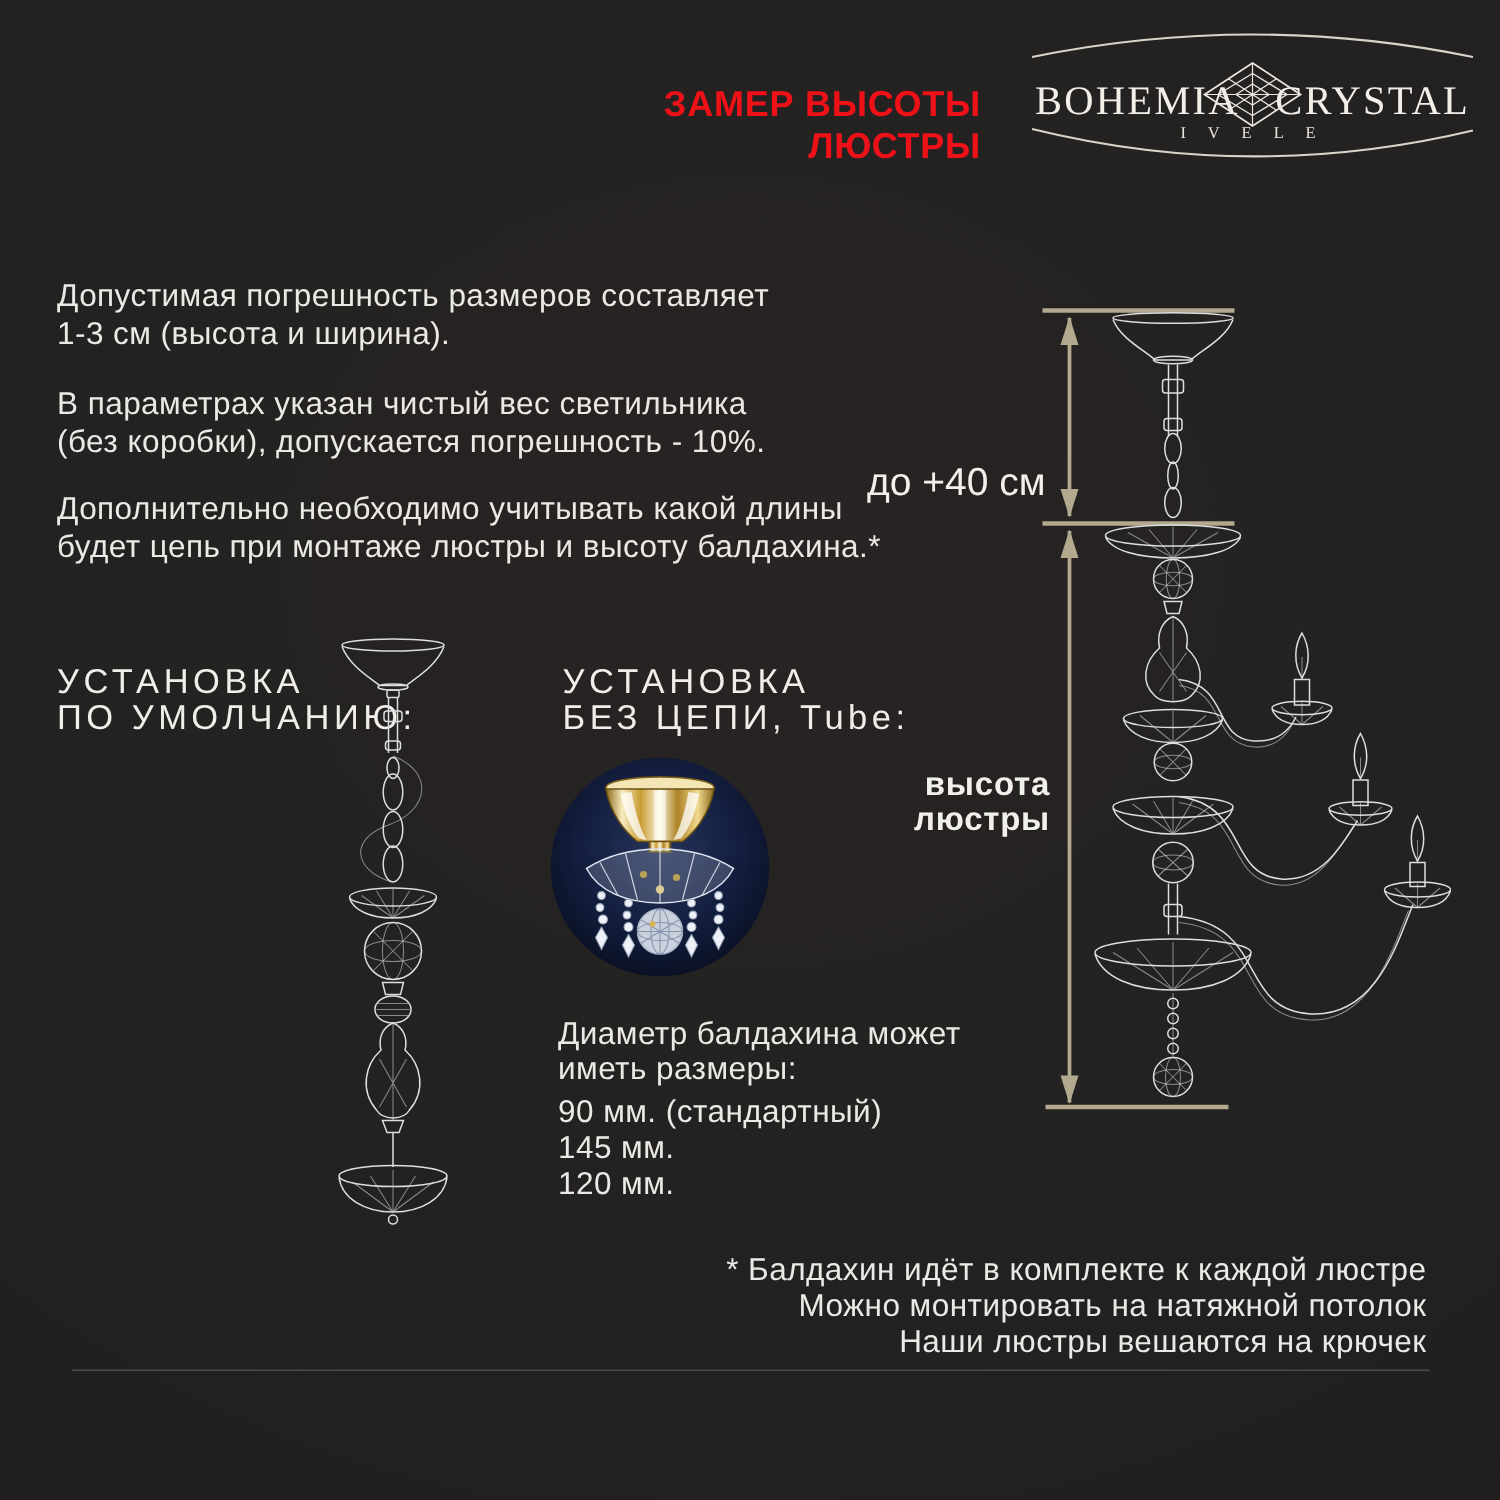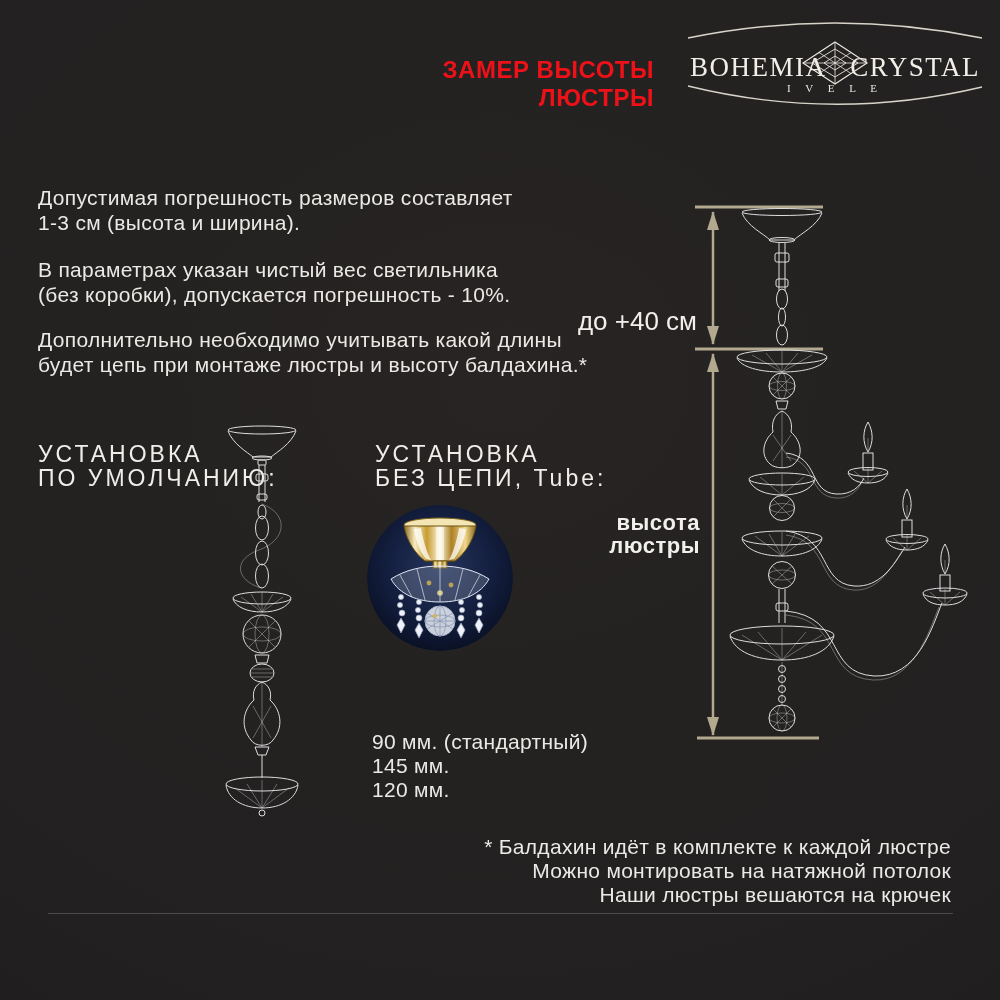--- a/index.html
+++ b/index.html
@@ -186,20 +186,22 @@
       </g>
 
       <circle cx="73" cy="116" r="15" fill="#dfe5ee" fill-opacity="0.9" stroke="#aab6c9"></circle>
       <path d="M60,108 L86,124 M86,108 L60,124 M73,101 L73,131 M58,116 L88,116" stroke="#8694ad" stroke-width="0.7" fill="none"></path>
       <ellipse cx="73" cy="116" rx="15" ry="6" fill="none" stroke="#8694ad" stroke-width="0.7"></ellipse>
       <ellipse cx="73" cy="116" rx="6" ry="15" fill="none" stroke="#8694ad" stroke-width="0.7"></ellipse>
       <circle cx="68" cy="111" r="2" fill="#d9b452"></circle>
     </svg>
   </div>
 
+  <div class="abs canopy-note">Диаметр балдахина может
+иметь размеры:</div>
   <div class="abs size-line s1">90 мм. (стандартный)</div>
   <div class="abs size-line s2">145 мм.</div>
   <div class="abs size-line s3">120 мм.</div>
 
   <div class="abs chain-label">до +40 см</div>
   <div class="abs height-label">высота
 люстры</div>
 
   <svg class="abs" style="left:580px; top:195px;" width="420" height="560" viewBox="0 0 420 560">
 

